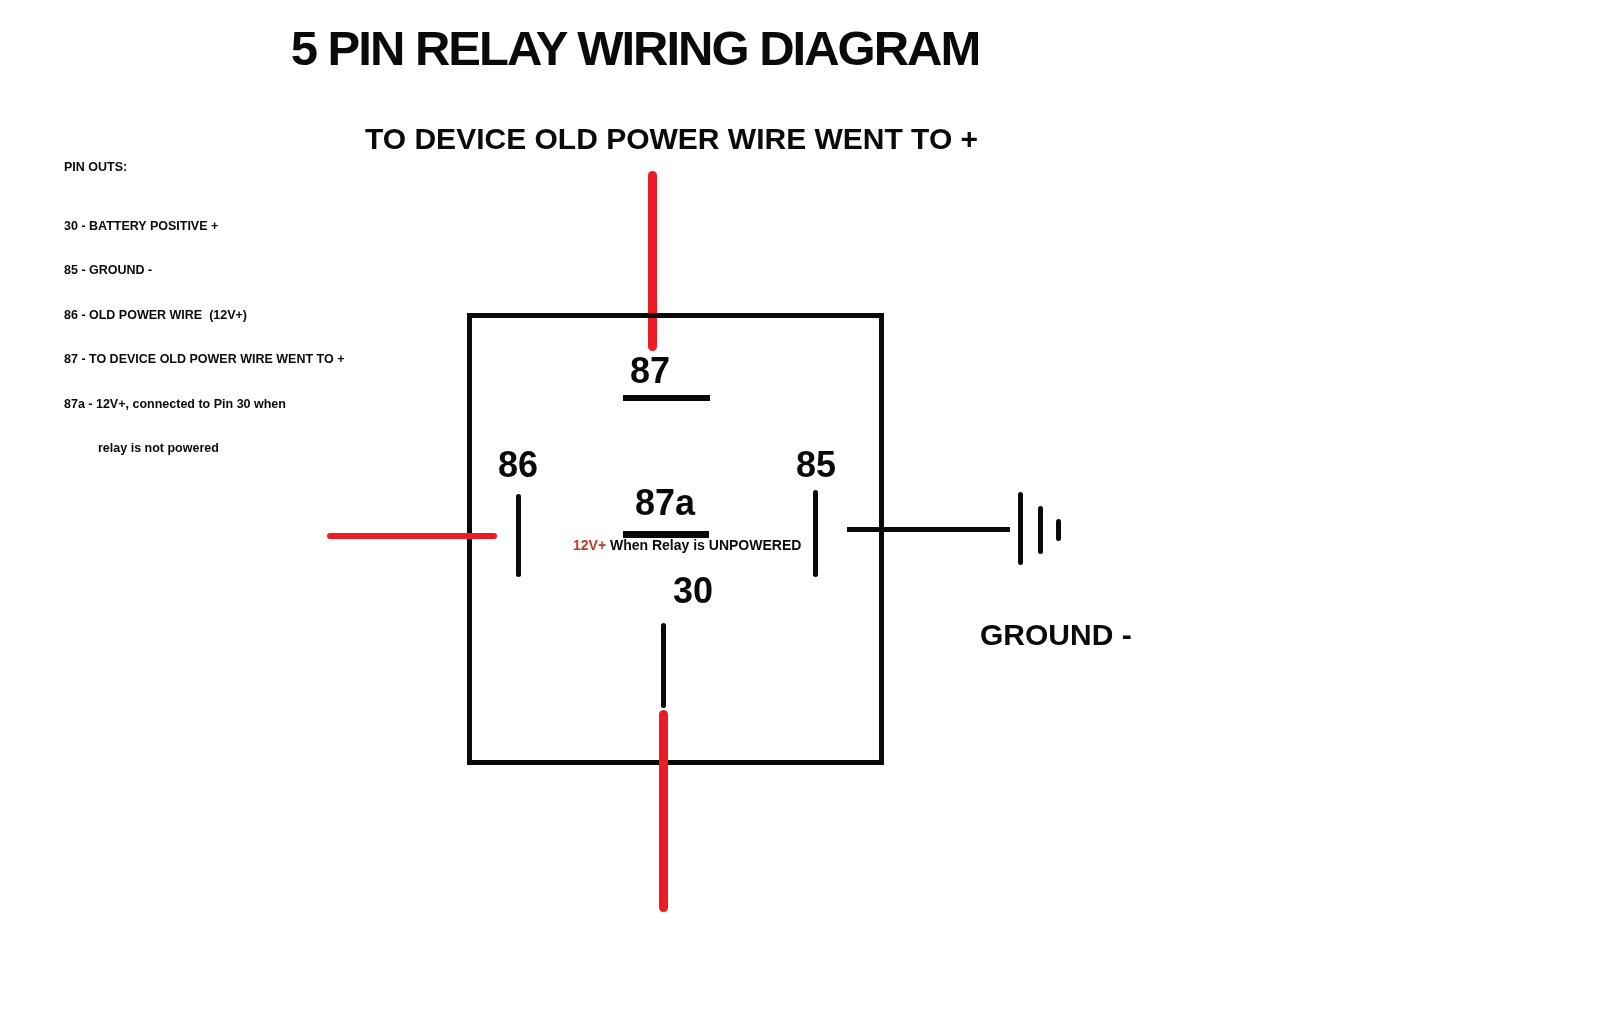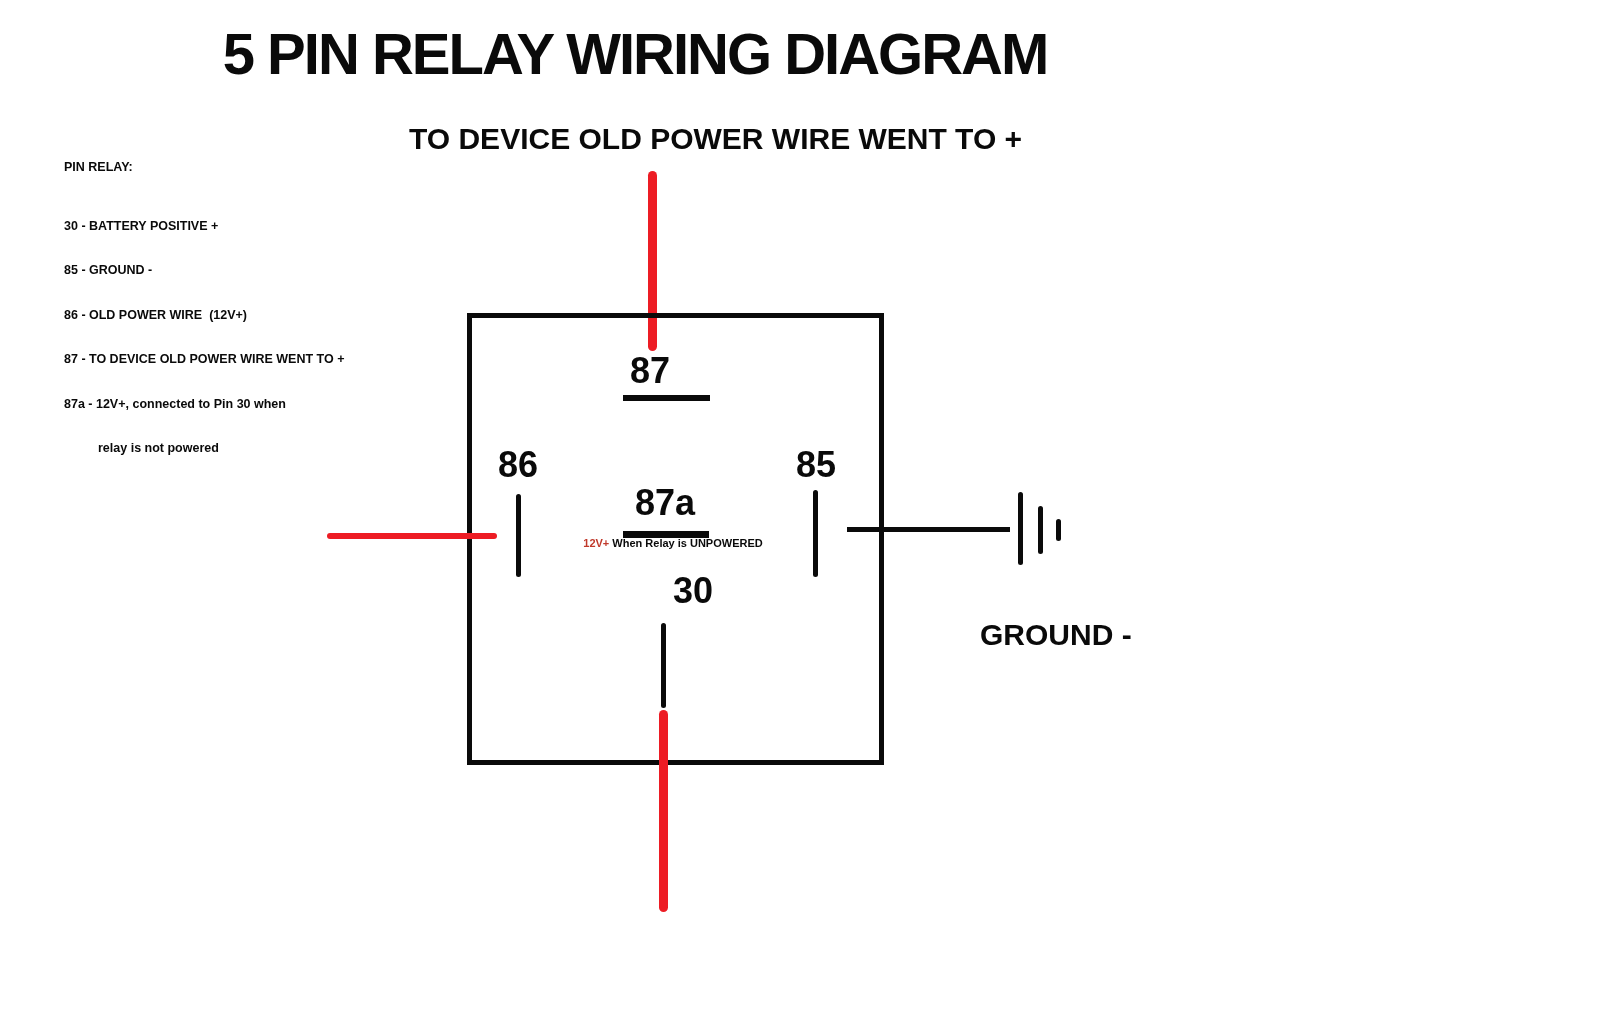--- a/index.html
+++ b/index.html
@@ -8,37 +8,37 @@
     width:1600px;height:1024px;
     background:#ffffff;
     font-family:"Liberation Sans", sans-serif;
     color:var(--ink,#0a0a0a);
     overflow:hidden;
   }
   .abs{position:absolute;}
   .page-title{
     top:20px;left:170px;width:930px;
     text-align:center;
-    font-size:58px;font-weight:bold;
+    font-size:49px;font-weight:bold;
     letter-spacing:-2px;
     white-space:nowrap;
   }
   .pinouts{
     top:130px;left:64px;
     font-size:12.5px;font-weight:bold;
     line-height:14.8px;
     white-space:pre;
   }
   .pinouts .heading{margin-bottom:15px;}
   .pinouts .cont{padding-left:34px;}
   .lbl{
     font-size:30px;font-weight:bold;
     white-space:nowrap;
   }
-  .lbl-top-main{top:122px;left:365px;margin-left:44px;}
+  .lbl-top-main{top:122px;left:365px;}
   .lbl-top-alt{top:168px;left:740px;}
   .lbl-left-main{top:510px;left:5px;}
   .lbl-left-alt{top:574px;left:7px;line-height:41px;white-space:pre-line;}
   .lbl-ground{top:576px;left:980px;margin-top:42px;}
   .lbl-battery{top:915px;left:480px;width:345px;text-align:center;font-size:29px;}
   .relay-box{
     top:313px;left:467px;width:417px;height:452px;
     border:5px solid var(--ink,#0a0a0a);
     box-sizing:border-box;
     background:transparent;
@@ -62,34 +62,34 @@
   .wire-top{top:171px;left:648px;width:9px;height:180px;}
   .wire-bottom{top:710px;left:659px;width:9px;height:202px;}
   .wire-left{top:533px;left:327px;width:170px;height:6px;border-radius:3px;}
   .wire-ground{top:527px;left:847px;width:163px;height:5px;background:var(--ink,#0a0a0a);}
   .gnd-bar1{top:492px;left:1018px;width:5px;height:73px;border-radius:3px;}
   .gnd-bar2{top:506px;left:1038px;width:5px;height:48px;border-radius:3px;}
   .gnd-bar3{top:519px;left:1056px;width:5px;height:22px;border-radius:3px;}
   .caption{
     top:537px;left:573px;width:200px;
     text-align:center;
-    font-size:11px;font-weight:bold;
+    font-size:14px;font-weight:bold;
     white-space:pre;
   }
   .caption .red{color:var(--caption-red,#C0392B);}
 </style>
 </head>
 <body>
 
 <div id="canvas">
 
   <div class="abs page-title">5 PIN RELAY WIRING DIAGRAM</div>
 
   <div class="abs pinouts">
-    <div class="heading">PIN RELAY:</div>
+    <div class="heading">PIN OUTS:</div>
     <div>30 - BATTERY POSITIVE +</div>
     <div>85 - GROUND -</div>
     <div>86 - OLD POWER WIRE  (12V+)</div>
     <div>87 - TO DEVICE OLD POWER WIRE WENT TO +</div>
     <div>87a - 12V+, connected to Pin 30 when</div>
     <div class="cont">relay is not powered</div>
   </div>
 
   <div class="abs lbl lbl-top-main">TO DEVICE OLD POWER WIRE WENT TO +</div>
 

